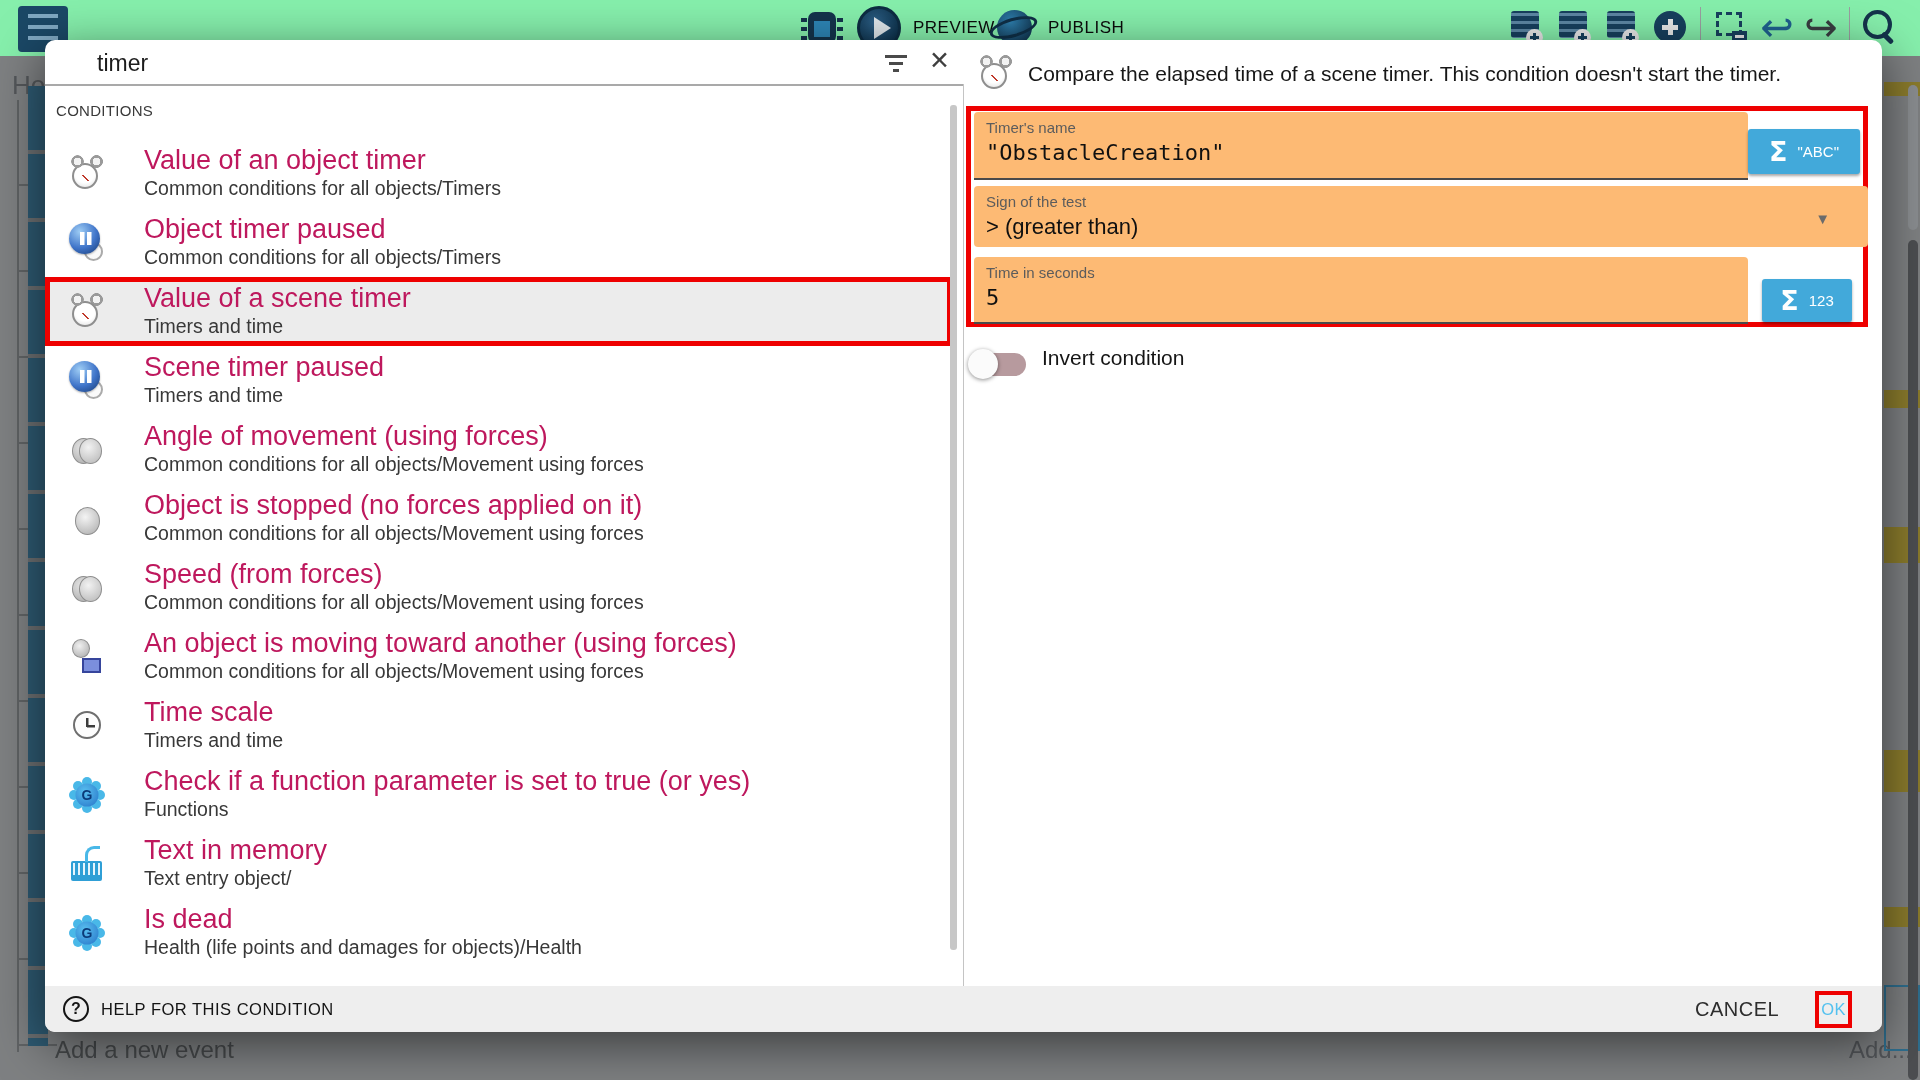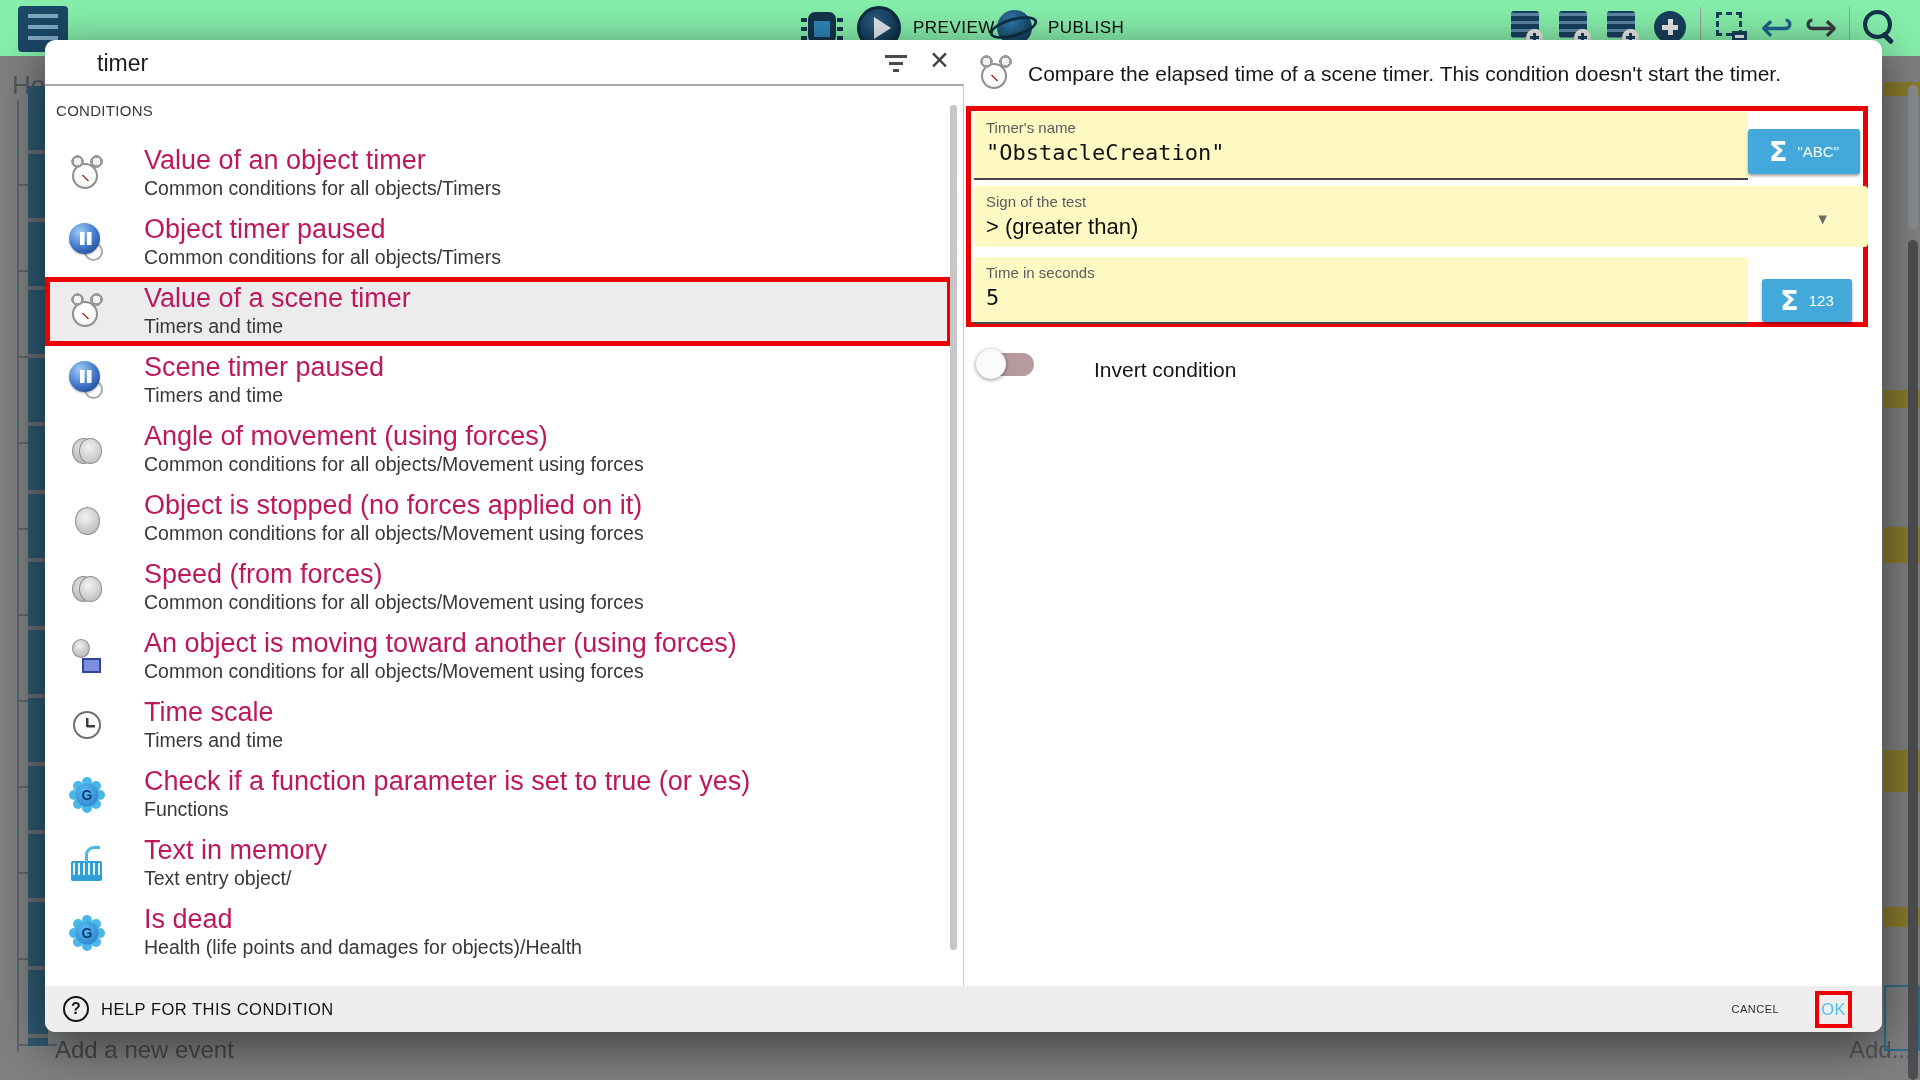--- a/index.html
+++ b/index.html
@@ -102,45 +102,45 @@
   .ic-keyboard::before{content:"";position:absolute;left:4px;bottom:3px;width:31px;height:20px;border-radius:2px;
     background:repeating-linear-gradient(90deg,rgba(240,250,255,.95) 0 2px,transparent 2px 5px) 2px 2px/27px 12px no-repeat,#2f9fd6;}
   .ic-keyboard::after{content:"";position:absolute;right:7px;top:2px;width:12px;height:13px;border-left:3.5px solid #49b8e8;border-top:3.5px solid #49b8e8;border-top-left-radius:9px;}
 
   
   #detail{position:absolute;left:919px;top:0;width:918px;height:946px;}
   #detail-head{position:absolute;left:12px;top:14px;display:flex;align-items:center;gap:12px;text-align:center;}
   #detail-desc{font-size:21px;color:#171717;}
   .redbox{position:absolute;border:5px solid #ee0000;box-sizing:border-box;}
   #fields-redbox{left:2px;top:66px;width:902px;height:221px;}
-  .field{position:absolute;background:#fef9c3;border-radius:4px 4px 0 0;}
+  .field{position:absolute;background:#fdba74;border-radius:4px 4px 0 0;}
   .field .flabel{position:absolute;left:12px;top:7px;font-size:15px;color:#5c5c5c;}
   .field .fvalue{position:absolute;left:12px;top:28px;font-size:22px;color:#101010;}
   .mono{font-family:"DejaVu Sans Mono",monospace;}
   #f-timer{left:10px;top:72px;width:774px;height:66px;border-bottom:2px solid #4a4a4a;}
   #f-sign{left:10px;top:146px;width:894px;height:61px;border-radius:4px;}
   #f-time{left:10px;top:217px;width:774px;height:65px;border-bottom:2px solid #4a4a4a;}
   #sign-arrow{position:absolute;right:38px;top:24px;font-size:15px;color:#6b6b6b;}
   .exp-btn{position:absolute;background:#42a9da;border-radius:3px;box-shadow:0 2px 3px rgba(0,0,0,.35);display:flex;align-items:center;justify-content:center;gap:10px;color:#ffffff;cursor:pointer;}
   .exp-btn .sigma{font-size:27px;font-weight:bold;font-family:"DejaVu Sans",sans-serif;}
   .exp-btn .btxt{font-size:15px;}
   #btn-abc{left:784px;top:89px;width:112px;height:45px;}
   #btn-123{left:798px;top:239px;width:90px;height:43px;}
-  #invert-row{position:absolute;left:12px;top:306px;display:flex;align-items:flex-end;gap:44px;}
+  #invert-row{position:absolute;left:4px;top:306px;display:flex;align-items:flex-start;}
   #toggle{position:relative;width:60px;height:36px;cursor:pointer;}
   #toggle .track{position:absolute;left:2px;top:7px;width:56px;height:23px;border-radius:12px;background:#b79a9e;}
   #toggle .knob{position:absolute;left:0;top:3px;width:30px;height:30px;border-radius:50%;background:#fbfbfb;box-shadow:0 1px 4px rgba(0,0,0,.45);}
   #invert-label{margin-left:14px;font-size:21px;color:#151515;}
 
   
   #footer{position:absolute;left:0;top:946px;width:1837px;height:46px;background:#eeeeee;border-radius:0 0 10px 10px;display:flex;align-items:center;padding:0 18px;box-sizing:border-box;}
   #help-icon{width:26px;height:26px;border:2.5px solid #141414;border-radius:50%;display:flex;align-items:center;justify-content:center;font-size:16px;font-weight:bold;color:#141414;box-sizing:border-box;cursor:pointer;}
   #help-label{margin-left:12px;font-size:16.5px;letter-spacing:.5px;color:#141414;}
   #footer .spacer{flex:1;}
-  #cancel-btn{font-size:11px;letter-spacing:.5px;color:#2d2d2d;margin-right:36px;cursor:pointer;}
+  #cancel-btn{font-size:20px;letter-spacing:.5px;color:#2d2d2d;margin-right:36px;cursor:pointer;}
   #ok-box{border:4px solid #ee0000;padding:5px 2px;margin-right:12px;cursor:pointer;}
   #ok-btn{font-size:16.5px;letter-spacing:.5px;color:#53c1ef;}
 </style>
 </head>
 <body>
 
 <div id="backdrop">
   <div id="topbar">
     <div class="t-menu"></div>
     <div class="tico t-bug"></div>

